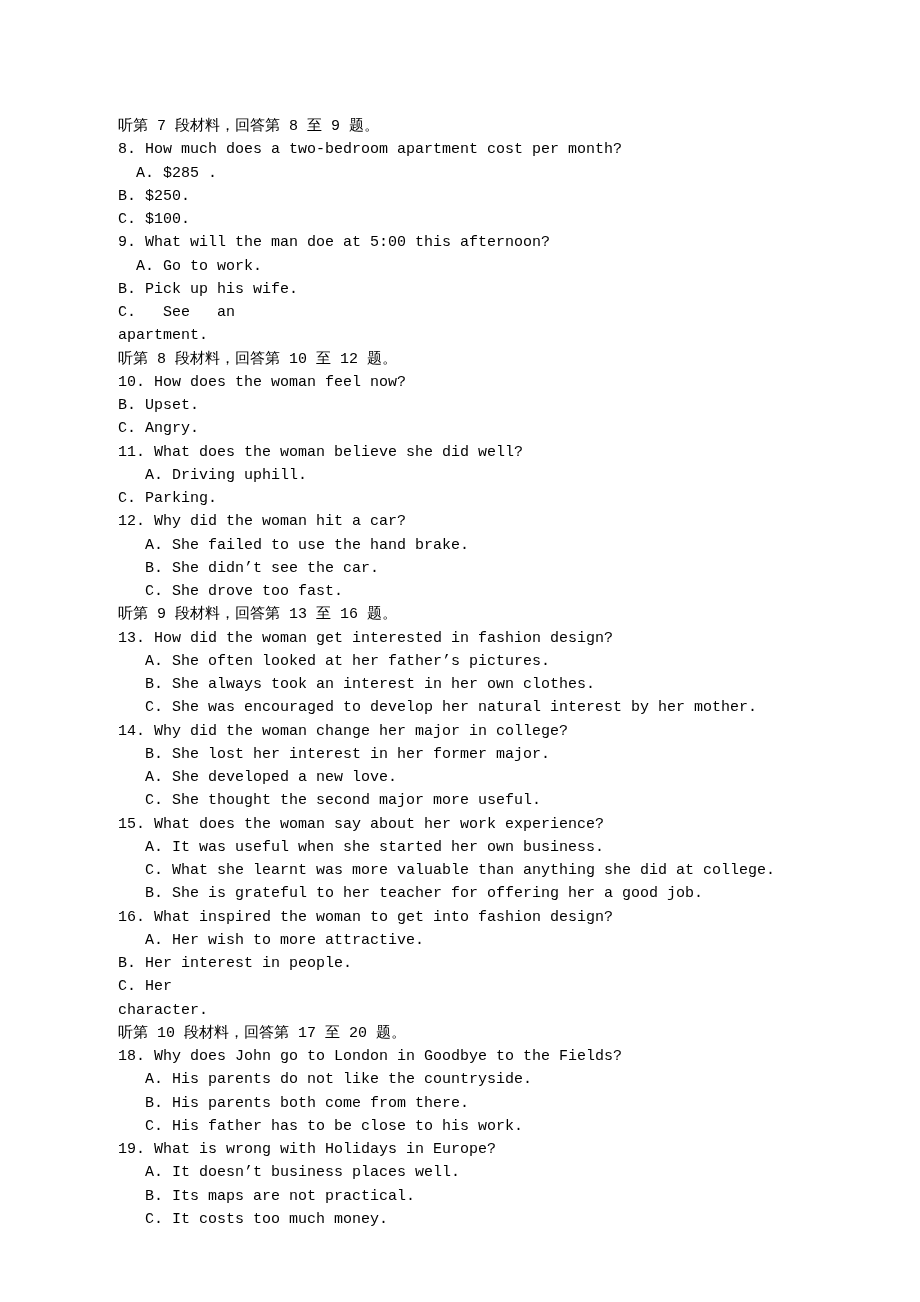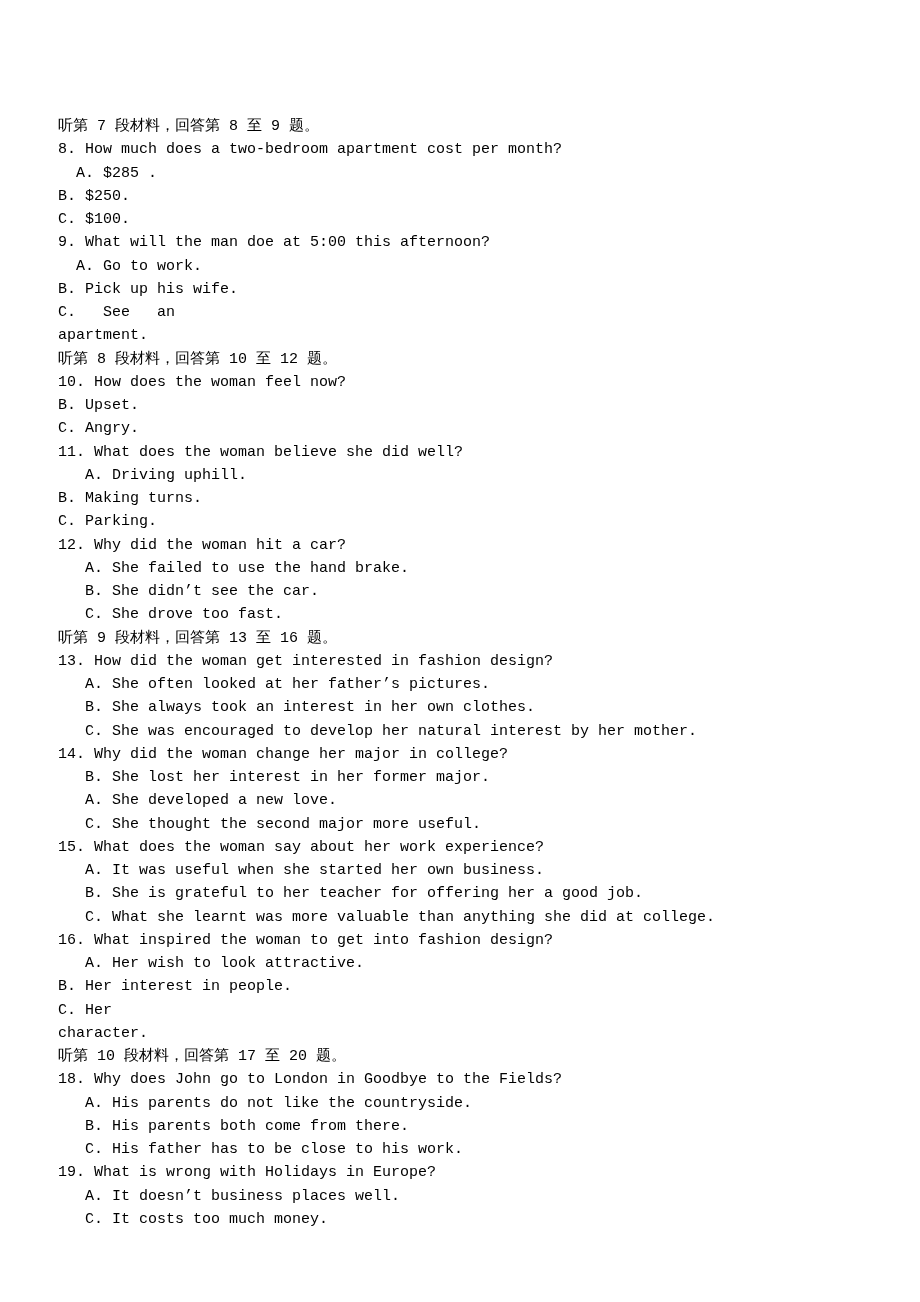--- a/index.html
+++ b/index.html
@@ -8,21 +8,21 @@
     background: #fff;
     font-family: "SimSun", "宋体", "Courier New", monospace;
     font-size: 15px;
     color: #000;
     line-height: 1.55;
   }
   .page {
     width: 920px;
     min-height: 1302px;
     box-sizing: border-box;
-    padding: 115px 118px 60px 58px;
+    padding: 115px 118px 60px 118px;
   }
   .intro {
     margin: 0;
   }
   .option-row {
     display: flex;
     flex-wrap: wrap;
     flex-direction: column;
   }
   .opt {
@@ -62,21 +62,20 @@
     <div class="option-row">
       <span class="opt" style="width:257px">B. Upset.</span>
       <span class="opt">C. Angry.</span>
     </div>
   </div>
 
   <div>
     <div>11. What does the woman believe she did well?</div>
     <div class="option-row">
       <span class="opt" style="width:255px">   A. Driving uphill.</span>
-      <span class="opt" style="width:280px">B. Making turns.</span>
       <span class="opt">C. Parking.</span>
     </div>
   </div>
 
   <div>
     <div>12. Why did the woman hit a car?</div>
     <div class="opt">   A. She failed to use the hand brake.</div>
     <div class="opt">   B. She didn’t see the car.</div>
     <div class="opt">   C. She drove too fast.</div>
   </div>
@@ -93,43 +92,44 @@
   <div>
     <div>14. Why did the woman change her major in college?</div>
     <div class="opt">   B. She lost her interest in her former major.</div>
     <div class="opt">   A. She developed a new love.</div>
     <div class="opt">   C. She thought the second major more useful.</div>
   </div>
 
   <div>
     <div>15. What does the woman say about her work experience?</div>
     <div class="opt">   A. It was useful when she started her own business.</div>
+    <div class="opt">   C. What she learnt was more valuable than anything she did at college.</div>
     <div class="opt">   B. She is grateful to her teacher for offering her a good job.</div>
-    <div class="opt">   C. What she learnt was more valuable than anything she did at college.</div>
   </div>
 
   <div>
     <div>16. What inspired the woman to get into fashion design?</div>
     <div class="option-row">
-      <span class="opt" style="width:305px">   A. Her wish to look attractive.</span>
+      <span class="opt" style="width:305px">   A. Her wish to more attractive.</span>
       <span class="opt" style="width:300px">B. Her interest in people.</span>
       <span class="opt">C. Her</span>
     </div>
     <div>character.</div>
   </div>
 
   <div class="intro">听第 10 段材料，回答第 17 至 20 题。</div>
 
 
   <div>
     <div>18. Why does John go to London in Goodbye to the Fields?</div>
     <div class="opt">   A. His parents do not like the countryside.</div>
     <div class="opt">   B. His parents both come from there.</div>
     <div class="opt">   C. His father has to be close to his work.</div>
   </div>
 
   <div>
     <div>19. What is wrong with Holidays in Europe?</div>
     <div class="opt">   A. It doesn’t business places well.</div>
+    <div class="opt">   B. Its maps are not practical.</div>
     <div class="opt">   C. It costs too much money.</div>
   </div>
 
 </div>
 
 </body></html>

